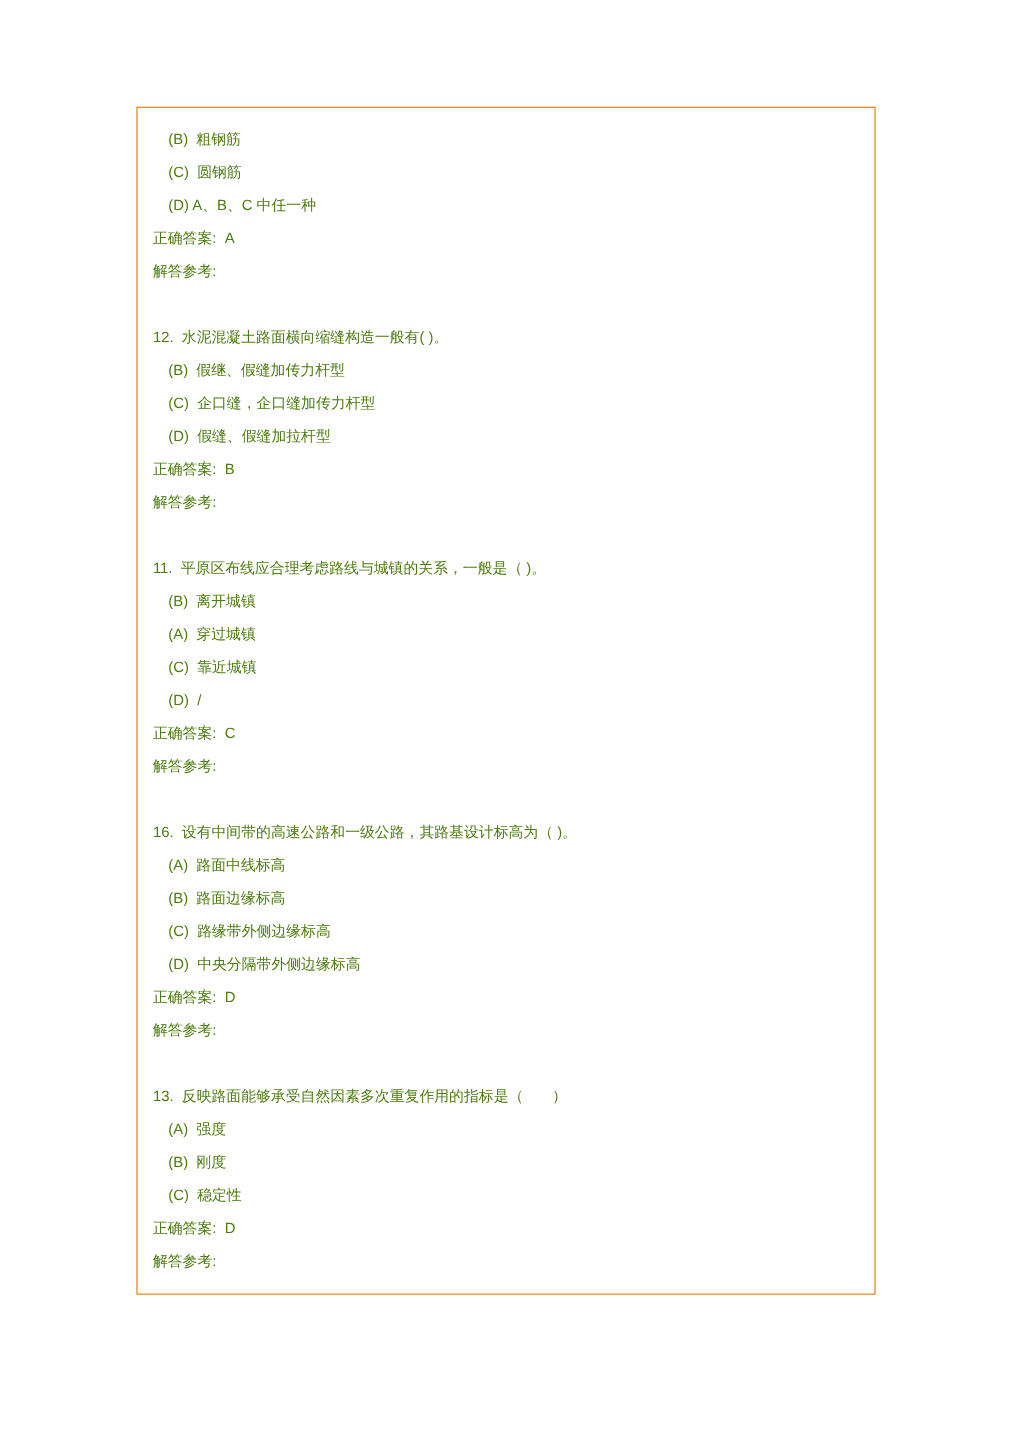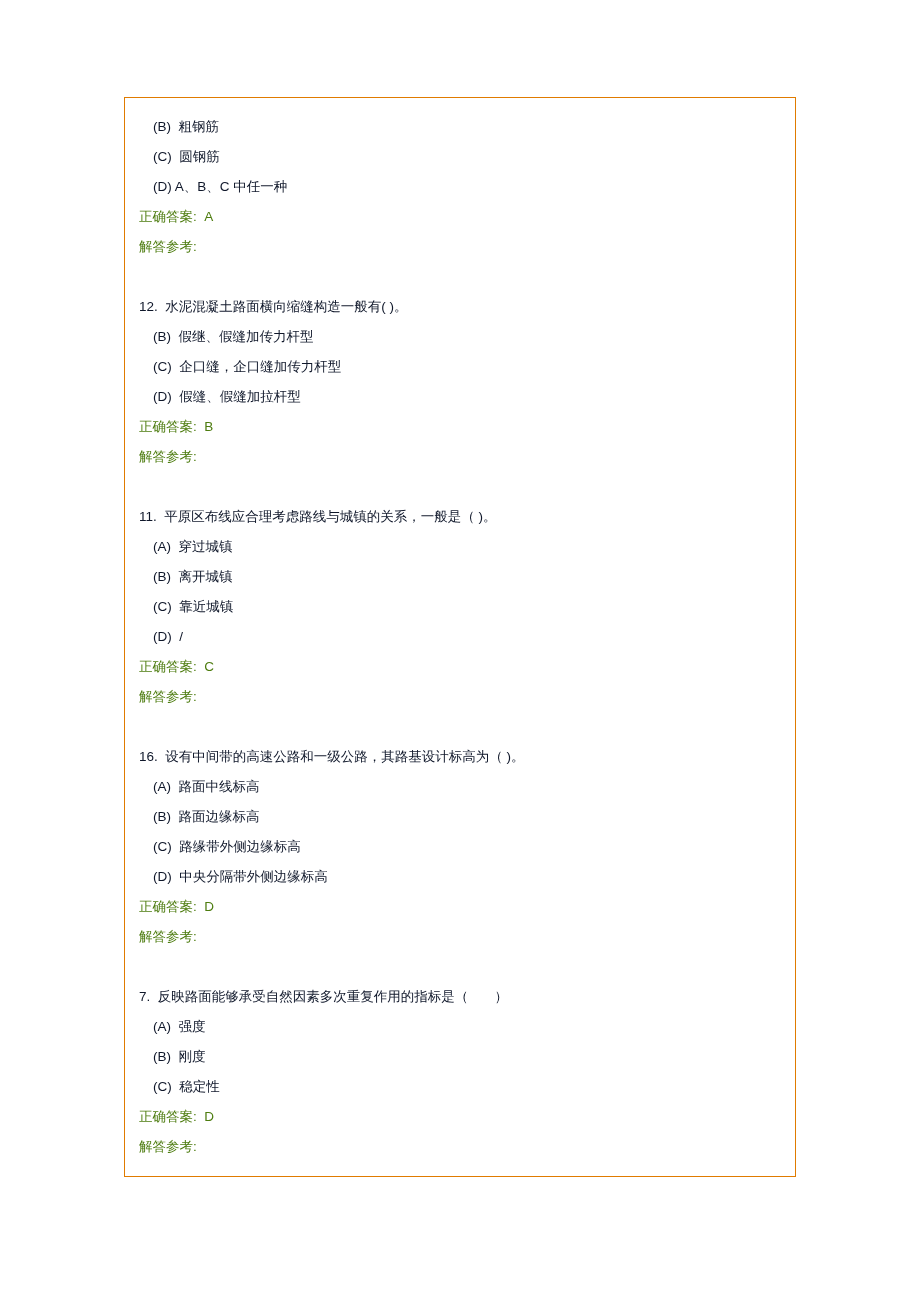--- a/index.html
+++ b/index.html
@@ -11,21 +11,21 @@
     padding: 97px 124px 97px 124px;
     background: #ffffff;
   }
   .frame {
     border: 1.5px solid #e07b00;
     padding: 14px 14px 14px 14px;
   }
   .line {
     font-size: 13.5px;
     line-height: 30px;
-    color: #0f172a;
+    color: #4d7c0f;
     white-space: pre;
   }
   .indent { padding-left: 14px; }
   .green { color: #4d7c0f; }
   .spacer { height: 30px; }
 </style>
 </head>
 <body>
 
 <div class="page">
@@ -42,40 +42,40 @@
     <div class="line">12.  水泥混凝土路面横向缩缝构造一般有( )。</div>
     <div class="line indent">(B)  假继、假缝加传力杆型</div>
     <div class="line indent">(C)  企口缝，企口缝加传力杆型</div>
     <div class="line indent">(D)  假缝、假缝加拉杆型</div>
     <div class="line green">正确答案:  B</div>
     <div class="line green">解答参考:</div>
 
     <div class="spacer"></div>
 
     <div class="line">11.  平原区布线应合理考虑路线与城镇的关系，一般是（ )。</div>
+    <div class="line indent">(B)  离开城镇</div>
     <div class="line indent">(A)  穿过城镇</div>
-    <div class="line indent">(B)  离开城镇</div>
     <div class="line indent">(C)  靠近城镇</div>
     <div class="line indent">(D)  /</div>
     <div class="line green">正确答案:  C</div>
     <div class="line green">解答参考:</div>
 
     <div class="spacer"></div>
 
     <div class="line">16.  设有中间带的高速公路和一级公路，其路基设计标高为（ )。</div>
     <div class="line indent">(A)  路面中线标高</div>
     <div class="line indent">(B)  路面边缘标高</div>
     <div class="line indent">(C)  路缘带外侧边缘标高</div>
     <div class="line indent">(D)  中央分隔带外侧边缘标高</div>
     <div class="line green">正确答案:  D</div>
     <div class="line green">解答参考:</div>
 
     <div class="spacer"></div>
 
-    <div class="line">7.  反映路面能够承受自然因素多次重复作用的指标是（       ）</div>
+    <div class="line">13.  反映路面能够承受自然因素多次重复作用的指标是（       ）</div>
     <div class="line indent">(A)  强度</div>
     <div class="line indent">(B)  刚度</div>
     <div class="line indent">(C)  稳定性</div>
     <div class="line green">正确答案:  D</div>
     <div class="line green">解答参考:</div>
 
   </div>
 </div>
 
 </body></html>

